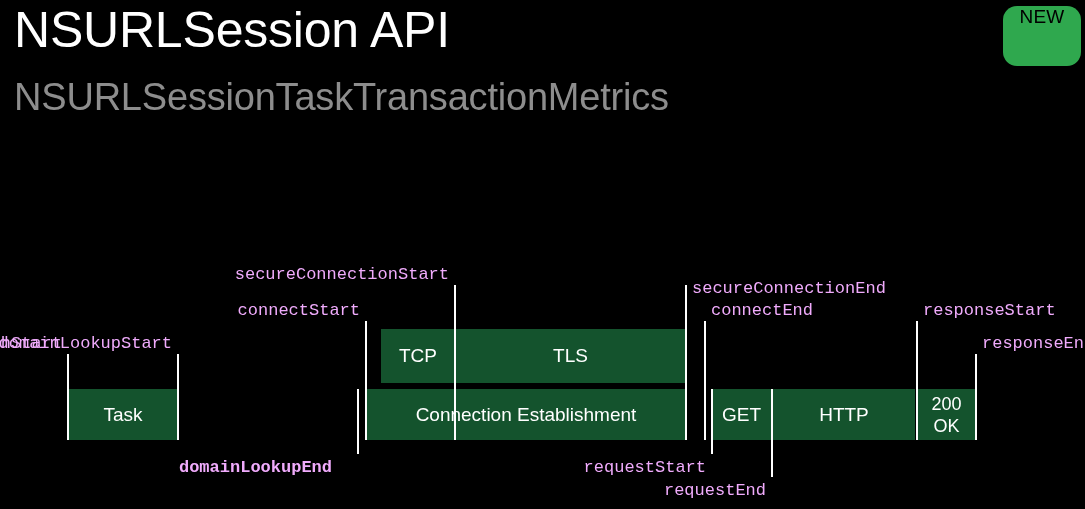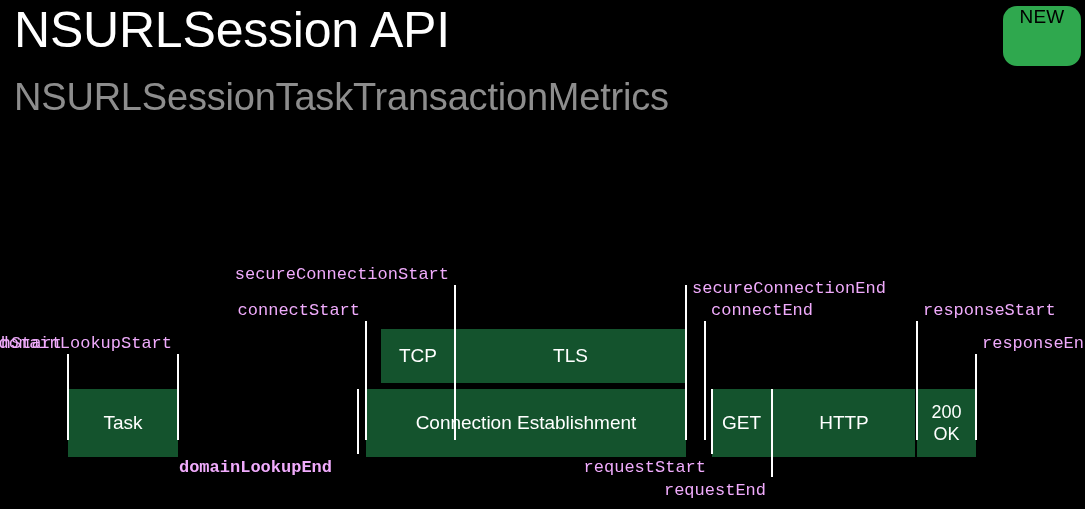--- a/index.html
+++ b/index.html
@@ -87,21 +87,21 @@
     text-align: center;
     white-space: pre-line;
     overflow: hidden;
   }
   .bar.row-top {
     top: 329px;
     height: 54px;
   }
   .bar.row-main {
     top: 389px;
-    height: 68px;
+    height: 51px;
   }
   .bar.small {
     font-size: 18px;
   }
 
   
   .tick {
     position: absolute;
     width: 2px;
     background: #ffffff;

